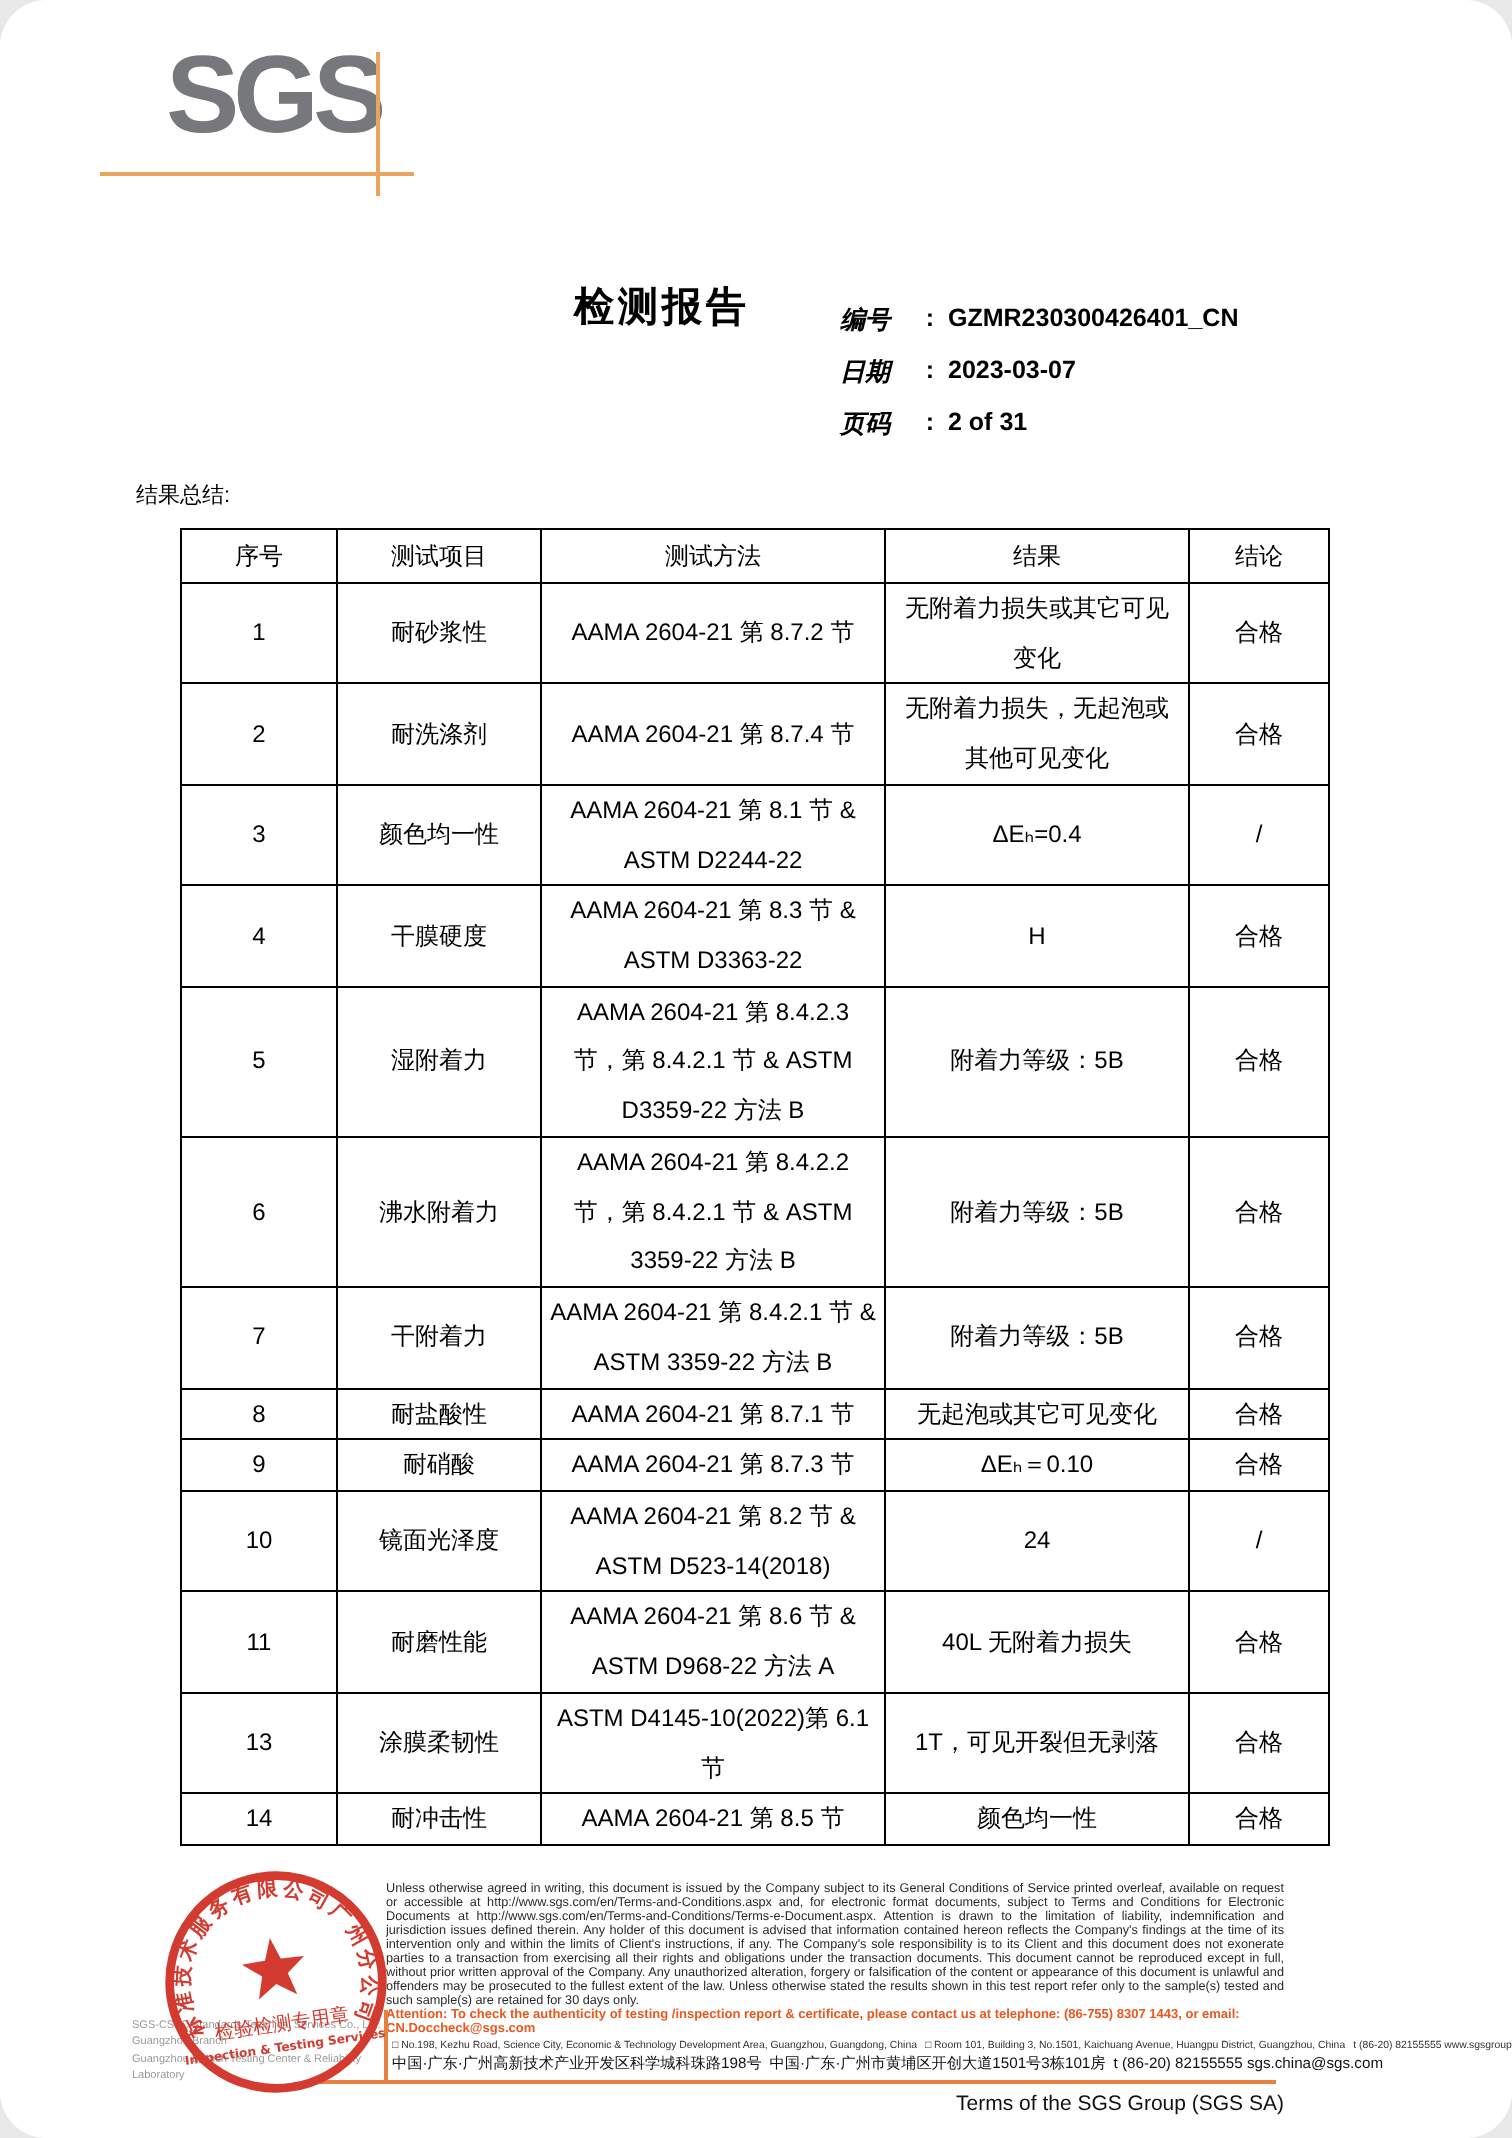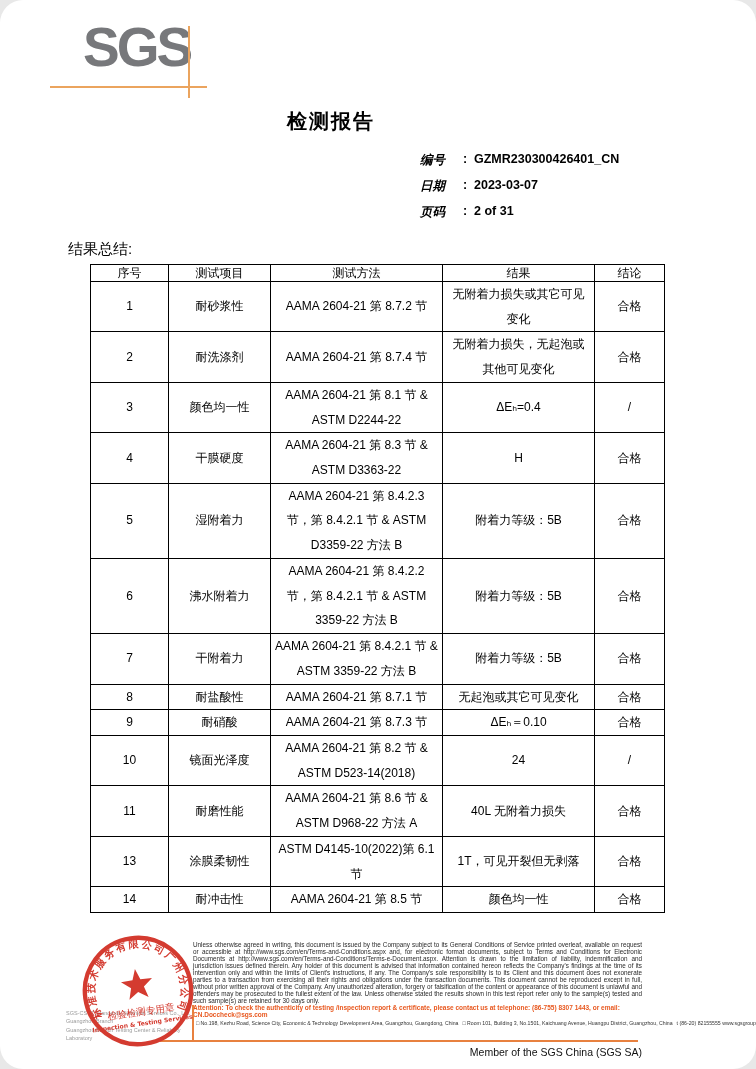--- a/index.html
+++ b/index.html
@@ -12,40 +12,40 @@
   
   .logo-text {
     position:absolute; left:83px; top:20px;
     font-size:55px; font-weight:bold; letter-spacing:-3px;
     color:#77787b; line-height:1;
   }
   .logo-hline { position:absolute; left:50px; top:86px; width:157px; height:2px; background:#eba45e; }
   .logo-vline { position:absolute; left:188px; top:26px; width:2px; height:72px; background:#eba45e; }
   
   .title {
-    position:absolute; left:0; top:108px; width:662px;
+    position:absolute; left:0; top:140px; width:662px;
     text-align:center; font-size:20px; font-weight:bold; letter-spacing:2px;
   }
   .info { position:absolute; left:420px; top:152px; }
   .info-row { display:flex; margin-bottom:9px; font-size:12.5px; font-weight:bold; }
   .info-label { width:36px;font-style:italic; }
   .info-colon { width:18px; text-align:center; }
   .info-value { white-space:nowrap; }
   
-  .summary-label { position:absolute; left:68px; top:240px; font-size:15px; }
+  .summary-label { position:absolute; left:68px; top:240px; font-size:11px; }
   table.results {
     position:absolute; left:90px; top:264px; width:574px;
     border-collapse:collapse; table-layout:fixed;
   }
   table.results th, table.results td {
     border:1px solid #000; text-align:center; vertical-align:middle;
     font-size:12px; font-weight:normal; line-height:2.06; padding:0 4px;
     word-break:break-word;
   }
-  table.results th { height:17px; line-height:1.2; }
+  table.results th { height:27px; line-height:1.2; }
   
   .company-gray {
     position:absolute; left:66px; top:1009px; width:140px;
     font-size:5.5px; line-height:1.5; color:#9a9a9a; z-index:1;
   }
   .stamp { position:absolute; left:74px; top:933px; width:128px; height:116px; z-index:2; transform:rotate(-8deg); }
   .legal {
     position:absolute; left:193px; top:942px; width:449px;
     font-size:6.35px; line-height:1.1; text-align:justify; color:#2a2a2a;
   }
@@ -233,18 +233,23 @@
   </svg>
 
   <div class="legal">Unless otherwise agreed in writing, this document is issued by the Company subject to its General Conditions of Service printed overleaf, available on request or accessible at http://www.sgs.com/en/Terms-and-Conditions.aspx and, for electronic format documents, subject to Terms and Conditions for Electronic Documents at http://www.sgs.com/en/Terms-and-Conditions/Terms-e-Document.aspx. Attention is drawn to the limitation of liability, indemnification and jurisdiction issues defined therein. Any holder of this document is advised that information contained hereon reflects the Company's findings at the time of its intervention only and within the limits of Client's instructions, if any. The Company's sole responsibility is to its Client and this document does not exonerate parties to a transaction from exercising all their rights and obligations under the transaction documents. This document cannot be reproduced except in full, without prior written approval of the Company. Any unauthorized alteration, forgery or falsification of the content or appearance of this document is unlawful and offenders may be prosecuted to the fullest extent of the law. Unless otherwise stated the results shown in this test report refer only to the sample(s) tested and such sample(s) are retained for 30 days only.</div>
   <div class="attention">Attention: To check the authenticity of testing /inspection report &amp; certificate, please contact us at telephone: (86-755) 8307 1443, or email: CN.Doccheck@sgs.com</div>
 
   <div class="addr-row-en">
     <span>□ No.198, Kezhu Road, Science City, Economic &amp; Technology Development Area, Guangzhou, Guangdong, China</span>
     <span>□ Room 101, Building 3, No.1501, Kaichuang Avenue, Huangpu District, Guangzhou, China</span>
     <span class="addr-tel">t (86-20) 82155555  www.sgsgroup.com.cn</span>
   </div>
+  <div class="addr-row-cn">
+    <span>中国·广东·广州高新技术产业开发区科学城科珠路198号</span>
+    <span>中国·广东·广州市黄埔区开创大道1501号3栋101房</span>
+    <span class="addr-tel">t (86-20) 82155555  sgs.china@sgs.com</span>
+  </div>
 
   <div class="footer-vline"></div>
   <div class="footer-hline"></div>
-  <div class="member-line">Member of the SGS China (SGS SA)</div>
+  <div class="member-line">Terms of the SGS Group (SGS SA)</div>
 
 </div>
 
 </body></html>

